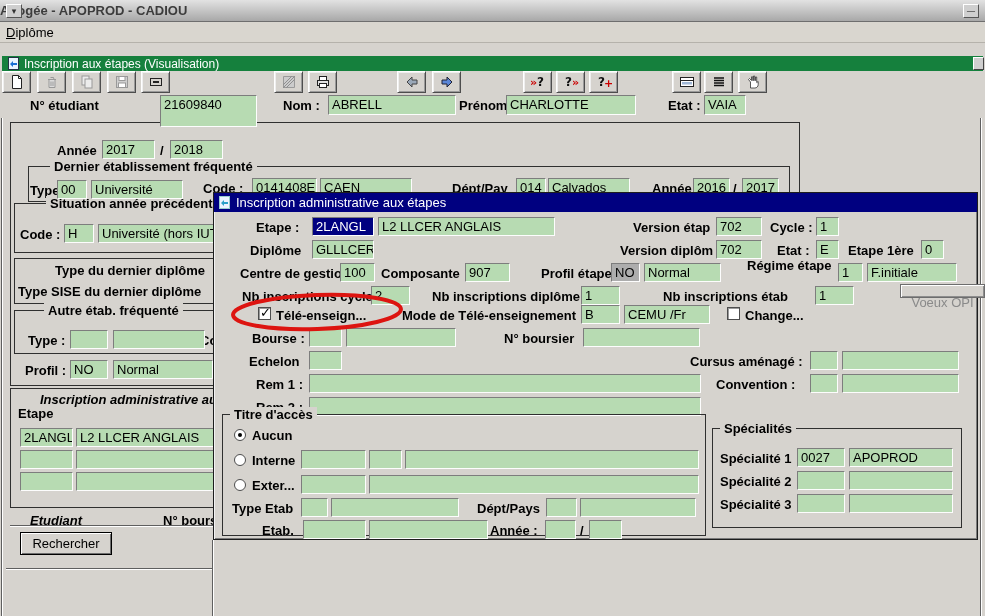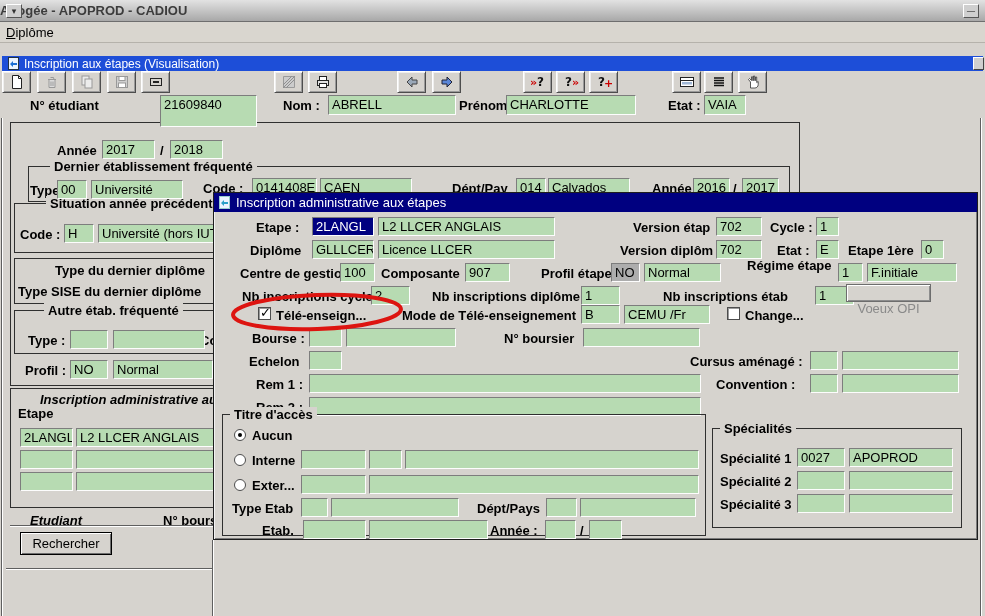--- a/index.html
+++ b/index.html
@@ -41,21 +41,21 @@
      background:linear-gradient(#e2e2e2,#a8a8a8);border-bottom:1px solid #6e6e6e;z-index:10}
   #titlebar .ttl{position:absolute;left:0;right:0;top:3px;text-align:left;
      font:bold 13px "Liberation Sans","DejaVu Sans",sans-serif;color:#3c3c3c}
   .capbtn{position:absolute;top:4px;width:16px;height:14px;background:#cfcfcf;
      border:1px solid;border-color:#fff #555 #555 #fff;font:9px "DejaVu Sans",sans-serif;
      text-align:center;line-height:12px;color:#333;z-index:11}
   #menubar{position:absolute;left:0;top:22px;width:985px;height:21px;background:#d9d6cf;
      border-bottom:1px solid #b5b2ab;z-index:10}
   .menu-item{display:inline-block;padding:3px 6px;font:13px "Liberation Sans","DejaVu Sans",sans-serif}
   .menu-item::first-letter{text-decoration:underline}
-  #mdibar{position:absolute;left:2px;top:56px;width:981px;height:15px;background:#1d4ed8;z-index:2}
+  #mdibar{position:absolute;left:2px;top:56px;width:981px;height:15px;background:#15803d;z-index:2}
   #mdibar .mtxt{position:absolute;left:22px;top:1px;color:#fff;
      font:12px "Liberation Sans","DejaVu Sans",sans-serif;white-space:nowrap}
   
   #dlg{position:absolute;left:213px;top:192px;width:765px;height:348px;background:#d6d3ce;
      border:1px solid #1d1d1d;box-shadow:inset 1px 1px 0 #f2f2f2,inset -1px -1px 0 #7a7a7a;z-index:5}
   #dlgbar{position:absolute;left:214px;top:193px;width:763px;height:19px;background:#000080;z-index:6}
   #dlgbar .dtxt{position:absolute;left:22px;top:2px;color:#fff;
      font:13px "Liberation Sans","DejaVu Sans",sans-serif;white-space:nowrap}
   .z6{z-index:6}
   .z6l{z-index:7}
@@ -260,21 +260,20 @@
   <div class="lbl z6l" style="left:256px;top:220px">Etape :</div>
   <div class="fld sel z6" style="left:312px;top:217px;width:62px">2LANGL</div>
   <div class="fld z6" style="left:378px;top:217px;width:177px">L2 LLCER ANGLAIS</div>
   <div class="lbl z6l" style="left:633px;top:220px">Version étap</div>
   <div class="fld z6" style="left:716px;top:217px;width:46px">702</div>
   <div class="lbl z6l" style="left:770px;top:220px">Cycle :</div>
   <div class="fld z6" style="left:816px;top:217px;width:23px">1</div>
 
   <div class="lbl z6l" style="left:250px;top:243px">Diplôme</div>
   <div class="fld z6" style="left:312px;top:240px;width:62px">GLLLCER</div>
-  <div class="fld z6" style="left:378px;top:240px;width:177px">Licence LLCER</div>
   <div class="lbl z6l" style="left:620px;top:243px">Version diplôm</div>
   <div class="fld z6" style="left:716px;top:240px;width:46px">702</div>
   <div class="lbl z6l" style="left:777px;top:243px">Etat :</div>
   <div class="fld z6" style="left:816px;top:240px;width:23px">E</div>
   <div class="lbl z6l" style="left:848px;top:243px">Etape 1ère</div>
   <div class="fld z6" style="left:921px;top:240px;width:23px">0</div>
 
   <div class="lbl z6" style="left:240px;top:266px;width:100px;overflow:hidden">Centre de gestion</div>
   <div class="fld z6" style="left:340px;top:263px;width:35px">100</div>
   <div class="lbl z6" style="left:381px;top:266px">Composante</div>
@@ -285,21 +284,21 @@
   <div class="lbl z6" style="left:747px;top:258px;width:91px;overflow:hidden">Régime étape</div>
   <div class="fld z6" style="left:838px;top:263px;width:25px">1</div>
   <div class="fld z6" style="left:867px;top:263px;width:90px">F.initiale</div>
 
   <div class="lbl z6" style="left:242px;top:289px;width:129px;overflow:hidden">Nb inscriptions cycle</div>
   <div class="fld z6" style="left:371px;top:286px;width:39px">2</div>
   <div class="lbl z6" style="left:432px;top:289px;width:149px;overflow:hidden">Nb inscriptions diplôme</div>
   <div class="fld z6" style="left:581px;top:286px;width:39px">1</div>
   <div class="lbl z6" style="left:663px;top:289px;width:152px;overflow:hidden">Nb inscriptions étab</div>
   <div class="fld z6" style="left:815px;top:286px;width:39px">1</div>
-  <div class="btn dis" style="left:846px;top:284px;width:85px;height:14px;padding-top:16px">Voeux OPI</div>
+  <div class="btn dis" style="left:900px;top:284px;width:85px;height:14px;padding-top:10px">Voeux OPI</div>
 
   <div class="cb on" style="left:258px;top:307px"></div>
   <div class="lbl z6l" style="left:276px;top:308px">Télé-enseign...</div>
   <div class="lbl z6" style="left:402px;top:308px;width:179px;overflow:hidden">Mode de Télé-enseignement</div>
   <div class="fld z6" style="left:581px;top:305px;width:39px">B</div>
   <div class="fld z6" style="left:624px;top:305px;width:86px">CEMU /Fr</div>
   <div class="cb" style="left:727px;top:307px"></div>
   <div class="lbl z6l" style="left:745px;top:308px">Change...</div>
 
   <div class="lbl z6" style="left:252px;top:331px">Bourse :</div>

